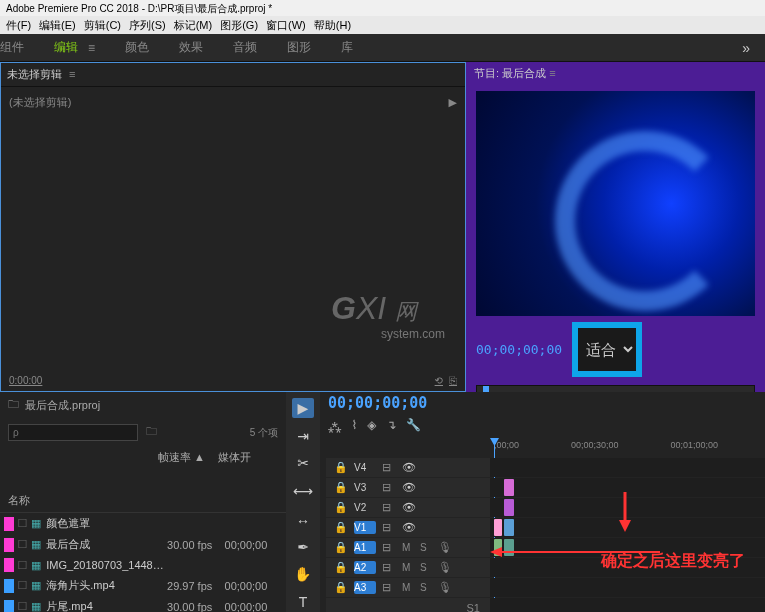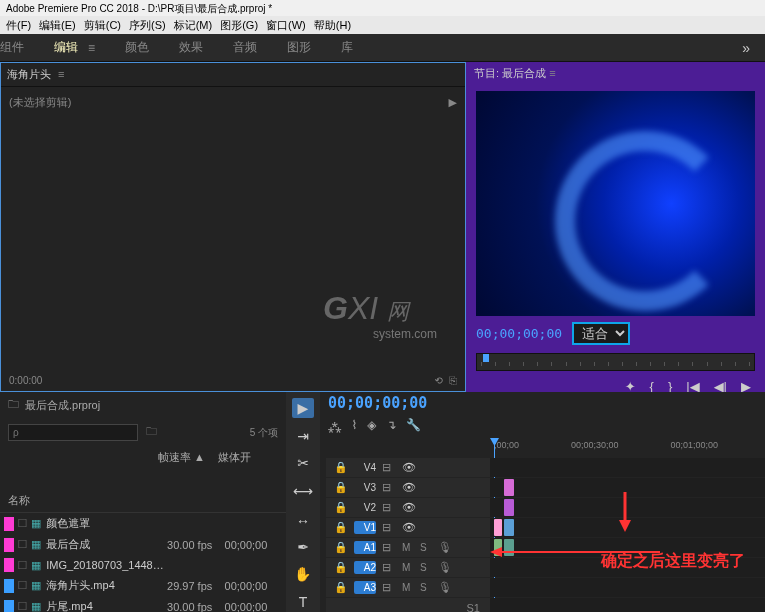--- a/index.html
+++ b/index.html
@@ -2,40 +2,40 @@
 <html><head>
 <meta charset="utf-8">
 <style>
 * { margin: 0; padding: 0; box-sizing: border-box; font-family: "Microsoft YaHei", Arial, sans-serif; }
 body { background: #1e1e1e; color: #ccc; font-size: 11px; width: 765px; height: 612px; overflow: hidden; position: relative; }
 .titlebar { background: #f0f0f0; color: #000; padding: 2px 6px; font-size: 10px; height: 16px; }
 .menubar { background: #e8e8e8; color: #000; padding: 2px 4px; font-size: 11px; height: 18px; display: flex; gap: 4px; }
 .menubar span { padding: 0 2px; cursor: pointer; }
 .workspace-tabs { background: #2a2a2a; height: 28px; display: flex; align-items: center; gap: 30px; border-bottom: 1px solid #111; }
 .workspace-tabs span { color: #888; font-size: 12px; cursor: pointer; }
-.workspace-tabs span.active { color: #fef9c3; }
+.workspace-tabs span.active { color: #84cc16; }
 .workspace-tabs .more { margin-left: auto; margin-right: 15px; color: #ccc; font-size: 14px; }
 .main-area { display: flex; height: 330px; }
 .left-panel { width: 466px; background: #232323; border: 1px solid #4a90d9; position: relative; }
 .panel-tabs { display: flex; padding: 4px 6px; gap: 16px; border-bottom: 1px solid #111; }
 .panel-tabs span { color: #ccc; cursor: pointer; font-size: 11px; }
 .panel-tabs .menu-icon { margin-left: 4px; color: #888; }
 .no-clip { padding: 8px; color: #888; display: flex; justify-content: space-between; align-items: center; }
 .no-clip .arrow { color: #888; }
-.watermark { position: absolute; right: 28px; bottom: 50px; color: #666; font-size: 32px; font-style: italic; }
+.watermark { position: absolute; right: 20px; bottom: 50px; color: #666; font-size: 32px; font-style: italic; }
 .watermark .sub { font-size: 12px; font-style: normal; display: block; margin-left: 50px; color: #777; }
-.timecode-bar { position: absolute; bottom: 0; left: 0; right: 0; padding: 4px 8px; color: #888; font-size: 10px; display: flex; justify-content: space-between; }
+.timecode-bar { position: absolute; bottom: 0; left: 0; right: 0; padding: 4px 8px; color: #888; font-size: 10px; display: flex; justify-content: space-between; text-decoration: underline; }
 .timecode-bar .icons { display: flex; gap: 6px; }
 .right-panel { flex: 1; background: #4c1d95; position: relative; }
 .program-tab { padding: 4px 8px; color: #ccc; font-size: 11px; }
 .preview-box { margin: 6px 10px 0 10px; height: 225px; background: radial-gradient(circle at 70% 50%, #1040ff 0%, #0020aa 30%, #001155 60%, #000833 100%); position: relative; overflow: hidden; }
 .preview-box::after { content: ""; position: absolute; right: 20px; top: 40px; width: 140px; height: 140px; border: 20px solid rgba(80,150,255,0.6); border-right-color: transparent; border-radius: 50%; filter: blur(3px); }
 .program-controls { padding: 6px 10px; display: flex; align-items: center; gap: 10px; }
 .program-controls .tc { color: #4aa3ff; font-size: 13px; font-family: monospace; }
-.program-controls select { background: #1a1a1a; color: #ccc; border: 2px solid #0ea5e9; font-size: 13px; padding: 1px 4px; }
+.program-controls select { background: #1a1a1a; color: #ccc; border: 6px solid #0ea5e9; font-size: 15px; padding: 12px 4px; }
 .mini-timeline { margin: 2px 10px; height: 18px; background: #2a2a2a; position: relative; border: 1px solid #111; }
 .mini-timeline .playhead { position: absolute; left: 6px; top: 0; width: 6px; height: 8px; background: #4aa3ff; }
 .mini-timeline .ticks { position: absolute; inset: 0; display: flex; justify-content: space-between; padding: 8px 4px 0 4px; }
 .mini-timeline .ticks i { width: 1px; height: 4px; background: #555; }
 .transport { display: flex; justify-content: flex-end; gap: 14px; padding: 6px 14px; color: #ccc; font-size: 13px; }
 .transport span { cursor: pointer; }
 .bottom-area { display: flex; height: 220px; }
 .project-panel { width: 286px; background: #232323; }
 .project-tabs { display: flex; padding: 4px 8px; gap: 14px; }
 .project-tabs span { color: #ccc; font-size: 11px; }
@@ -64,21 +64,21 @@
 .timeline-tc { padding: 2px 8px; color: #4aa3ff; font-size: 15px; font-family: monospace; font-weight: bold; }
 .timeline-toolbar { display: flex; gap: 10px; padding: 4px 8px; color: #aaa; font-size: 12px; }
 .timeline-toolbar span { cursor: pointer; }
 .timeline-ruler { position: absolute; left: 170px; right: 0; top: 48px; height: 16px; color: #888; font-size: 9px; display: flex; gap: 52px; padding-left: 4px; }
 .timeline-ruler .playhead-line { position: absolute; left: 4px; top: 0; width: 1px; height: 170px; background: #4aa3ff; }
 .timeline-ruler .playhead-top { position: absolute; left: 0; top: -2px; width: 9px; height: 8px; background: #4aa3ff; clip-path: polygon(0 0, 100% 0, 50% 100%); }
 .tracks { position: absolute; left: 6px; top: 66px; right: 0; }
 .track-row { display: flex; align-items: center; height: 19px; margin-bottom: 1px; }
 .track-head { width: 164px; display: flex; align-items: center; gap: 6px; background: #2a2a2a; height: 100%; padding-left: 8px; }
 .track-head .lock { color: #888; font-size: 11px; width: 14px; }
-.track-head .label { width: 22px; text-align: right; font-size: 10px; color: #ccc; padding: 1px 0; border-radius: 2px; }
+.track-head .label { width: 22px; text-align: left; font-size: 10px; color: #ccc; padding: 1px 0; border-radius: 2px; }
 .track-head .label.active { background: #2d7dd2; color: #fff; }
 .track-head .target { color: #888; font-size: 11px; width: 14px; }
 .track-head .eye { color: #ccc; font-size: 11px; width: 14px; }
 .track-head .mute { color: #888; font-size: 10px; width: 12px; }
 .track-head .solo { color: #888; font-size: 10px; width: 12px; }
 .track-head .mic { color: #888; font-size: 11px; width: 14px; }
 .track-content { flex: 1; height: 100%; background: #1e1e1e; position: relative; }
 .clip { position: absolute; top: 1px; bottom: 1px; border-radius: 1px; }
 .arrow-red { position: absolute; pointer-events: none; }
 .annotation { position: absolute; right: 20px; bottom: 40px; color: #ff3333; font-size: 16px; font-weight: bold; line-height: 1.4; }
@@ -107,21 +107,21 @@
   <span>效果</span>
   <span>音频</span>
   <span>图形</span>
   <span>库</span>
   <span class="more">»</span>
 </div>
 
 <div class="main-area">
   <div class="left-panel">
     <div class="panel-tabs">
-      <span><span>海角片头</span> <span class="menu-icon">≡</span></span>
+      <span><span>未选择剪辑</span> <span class="menu-icon">≡</span></span>
     </div>
     <div class="no-clip">
       <span>(未选择剪辑)</span>
       <span class="arrow">▶</span>
     </div>
     <div class="watermark">
       <span style="font-weight:bold">G</span>XI <span style="font-size:22px">网</span>
       <span class="sub">system.com</span>
     </div>
     <div class="timecode-bar">

